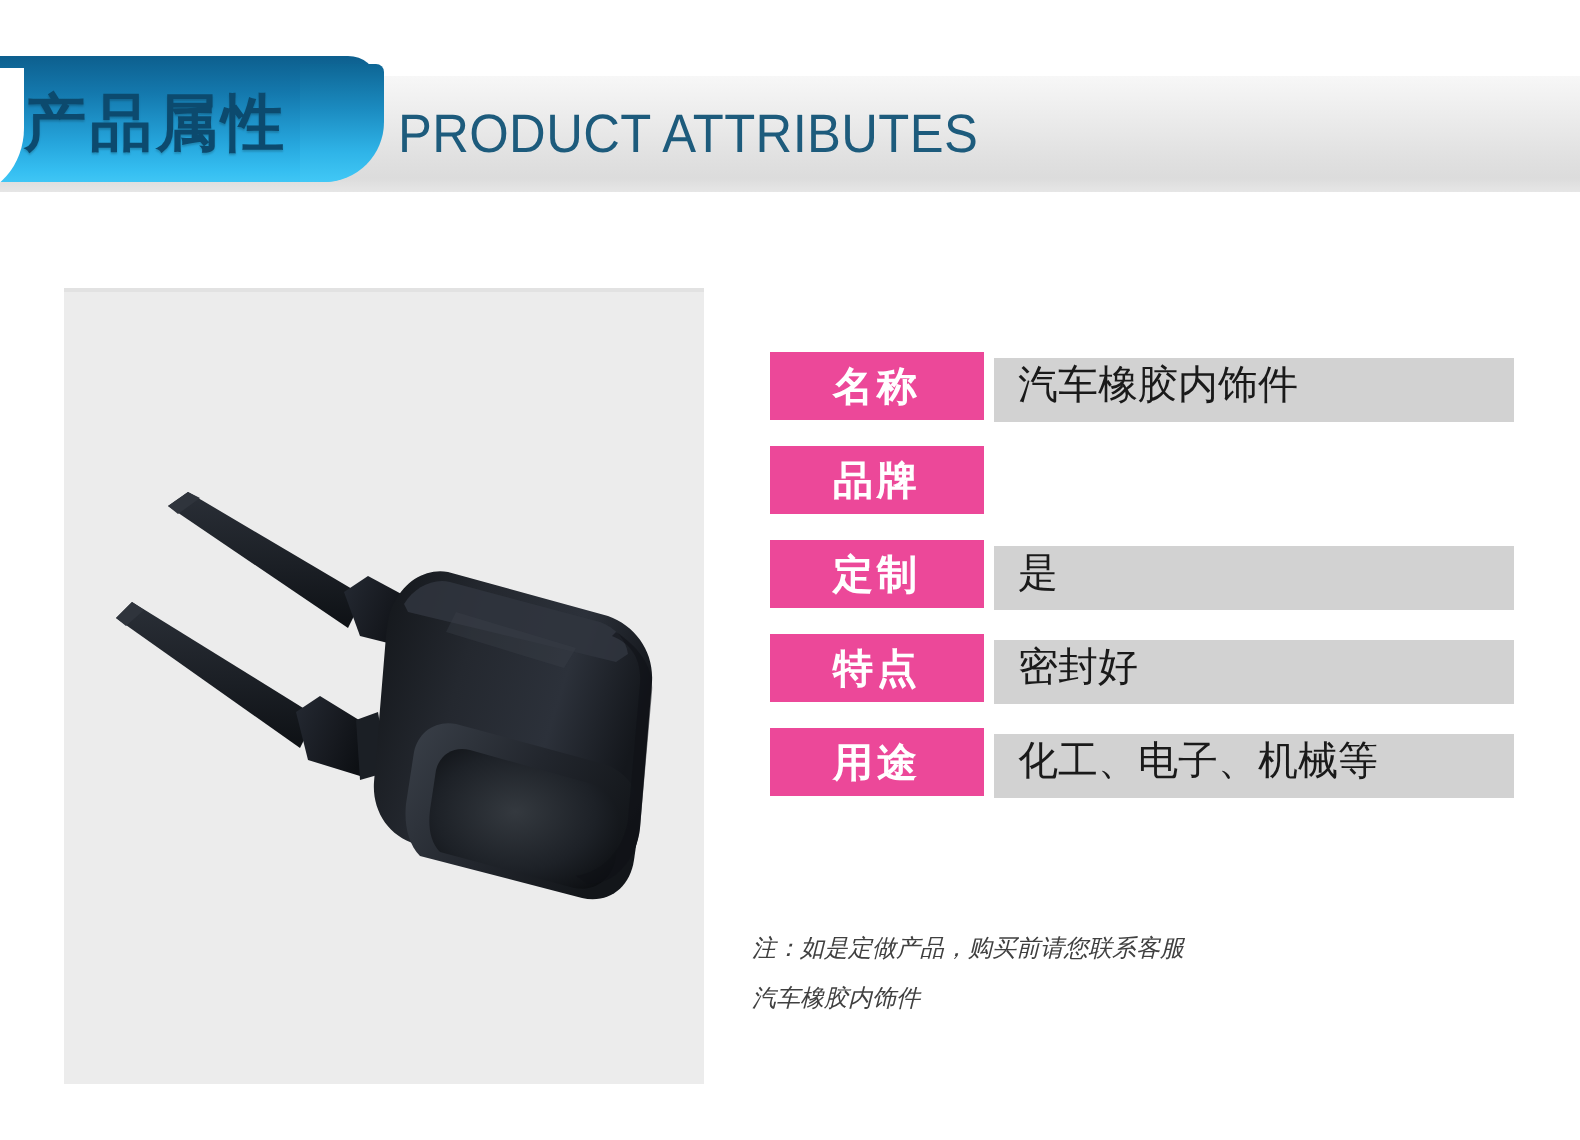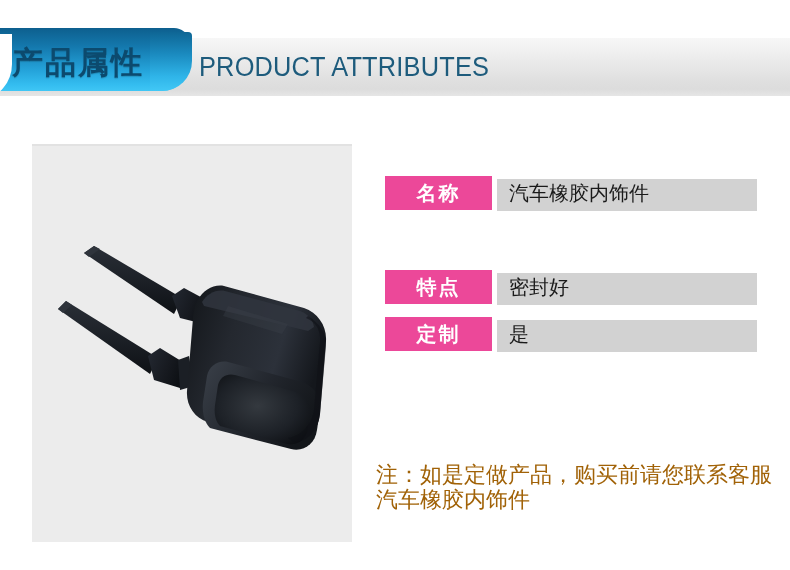--- a/index.html
+++ b/index.html
@@ -160,24 +160,25 @@
     box-sizing: border-box;
     font-family: Liberation Mono, monospace;
     white-space: nowrap;
     overflow: hidden;
   }
   .attr-note {
     position: absolute;
     left: 376px;
     top: 462px;
     width: 400px;
-    font-size: 22px;
+    font-size: 12px;
     line-height: 25px;
-    color: #a16207;
+    color: #404040;
     font-family: "DejaVu Sans", "Liberation Sans", sans-serif;
+    font-style: italic;
   }
   .attr-note div { white-space: nowrap; }
 </style>
 </head>
 <body>
 
 <div class="banner">
   <div class="banner-bar"></div>
   <div class="banner-tab"></div>
   <div class="banner-tab-inner"></div>
@@ -275,32 +276,37 @@
 </div>
 
 <div class="attr-list">
 
   <div class="attr-row">
     <div class="attr-key">名称</div>
     <div class="attr-val">汽车橡胶内饰件</div>
   </div>
 
   <div class="attr-row">
-  </div>
-
+    <div class="attr-key">品牌</div>
+  </div>
+
+
+  <div class="attr-row">
+    <div class="attr-key">定制</div>
+    <div class="attr-val">是</div>
+  </div>
 
   <div class="attr-row">
     <div class="attr-key">特点</div>
     <div class="attr-val">密封好</div>
   </div>
 
   <div class="attr-row">
-    <div class="attr-key">定制</div>
-    <div class="attr-val">是</div>
-  </div>
-
+    <div class="attr-key">用途</div>
+    <div class="attr-val">化工、电子、机械等</div>
+  </div>
 
 </div>
 
 <div class="attr-note">
   <div>注：如是定做产品，购买前请您联系客服</div>
   <div>汽车橡胶内饰件</div>
 </div>
 
 </body></html>

